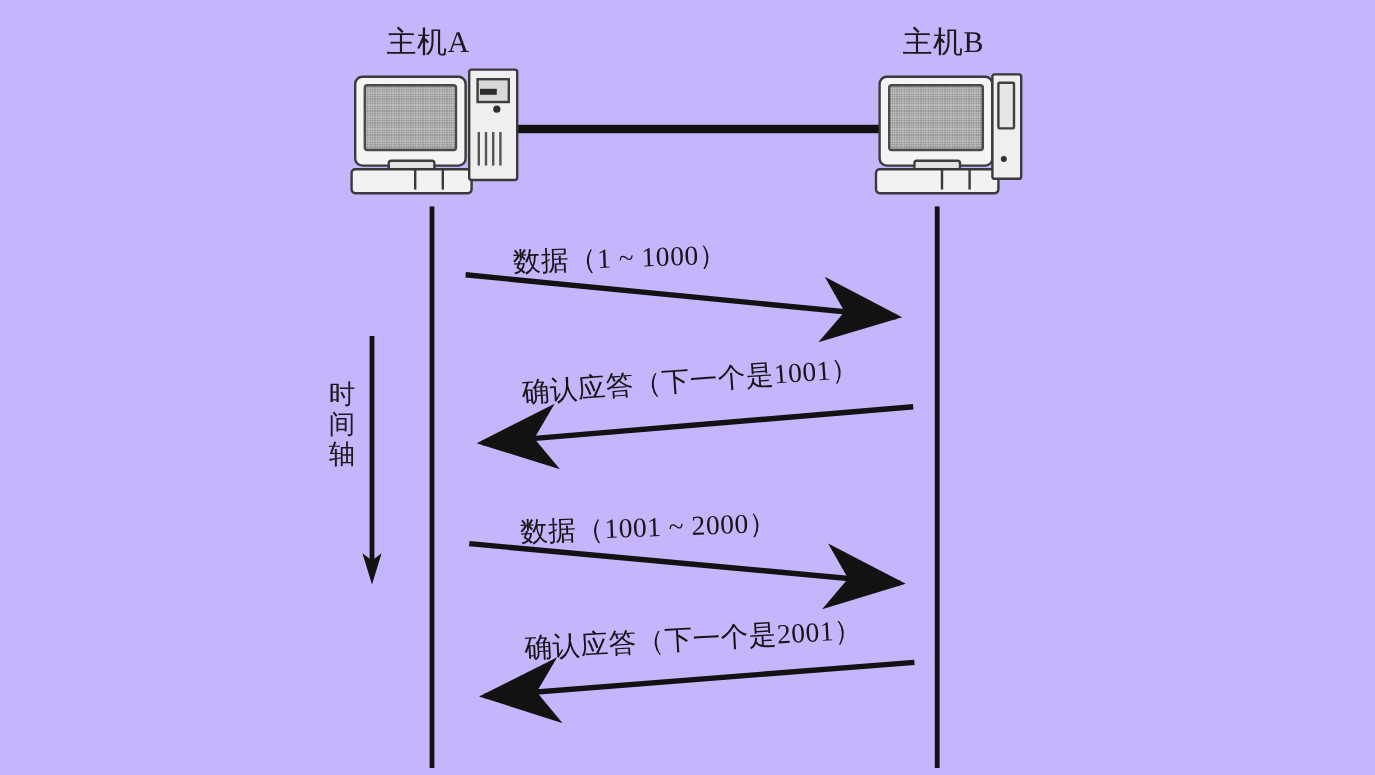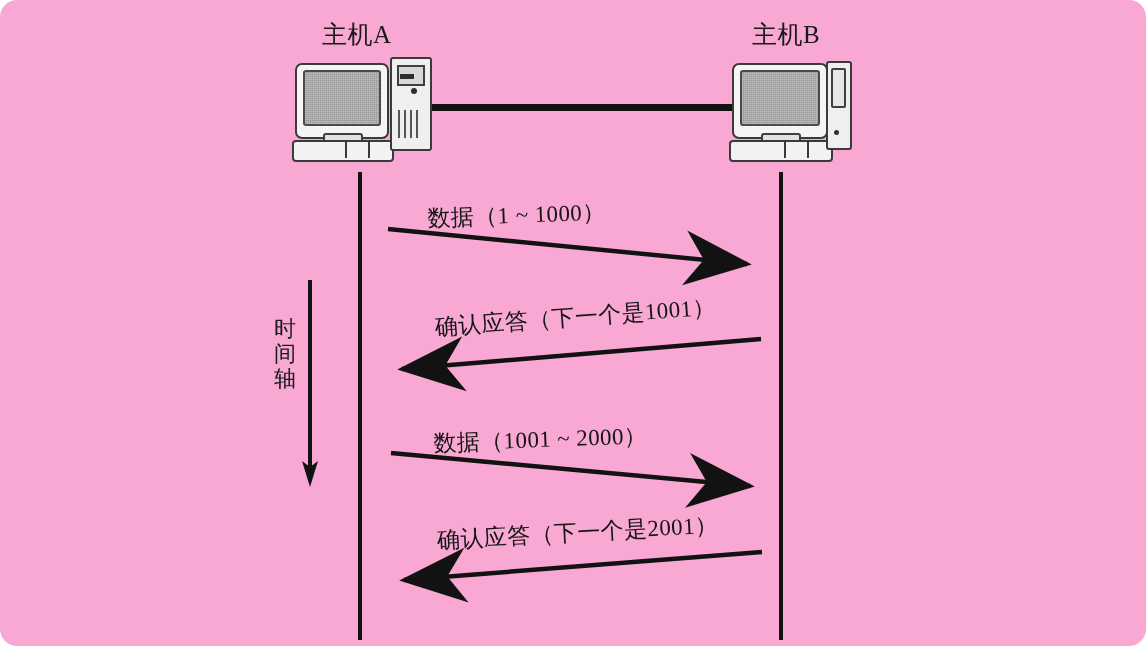--- a/index.html
+++ b/index.html
@@ -7,23 +7,22 @@
     padding: 0;
     background: #ffffff;
   }
   body {
     font-family: "Liberation Serif", "DejaVu Serif", serif;
   }
   #stage {
     position: relative;
     width: 1146px;
     height: 646px;
-    background: #f9a8d4;
+    background: #c4b5fd;
     overflow: hidden;
-    border-radius: 17px;
   }
   .host-label {
     position: absolute;
     font-size: 25px;
     color: #1a1a1a;
     letter-spacing: 0.5px;
     white-space: nowrap;
     font-family: "Liberation Serif", "DejaVu Serif", serif;
   }
   #host-a-label { left: 322px; top: 18px; }

